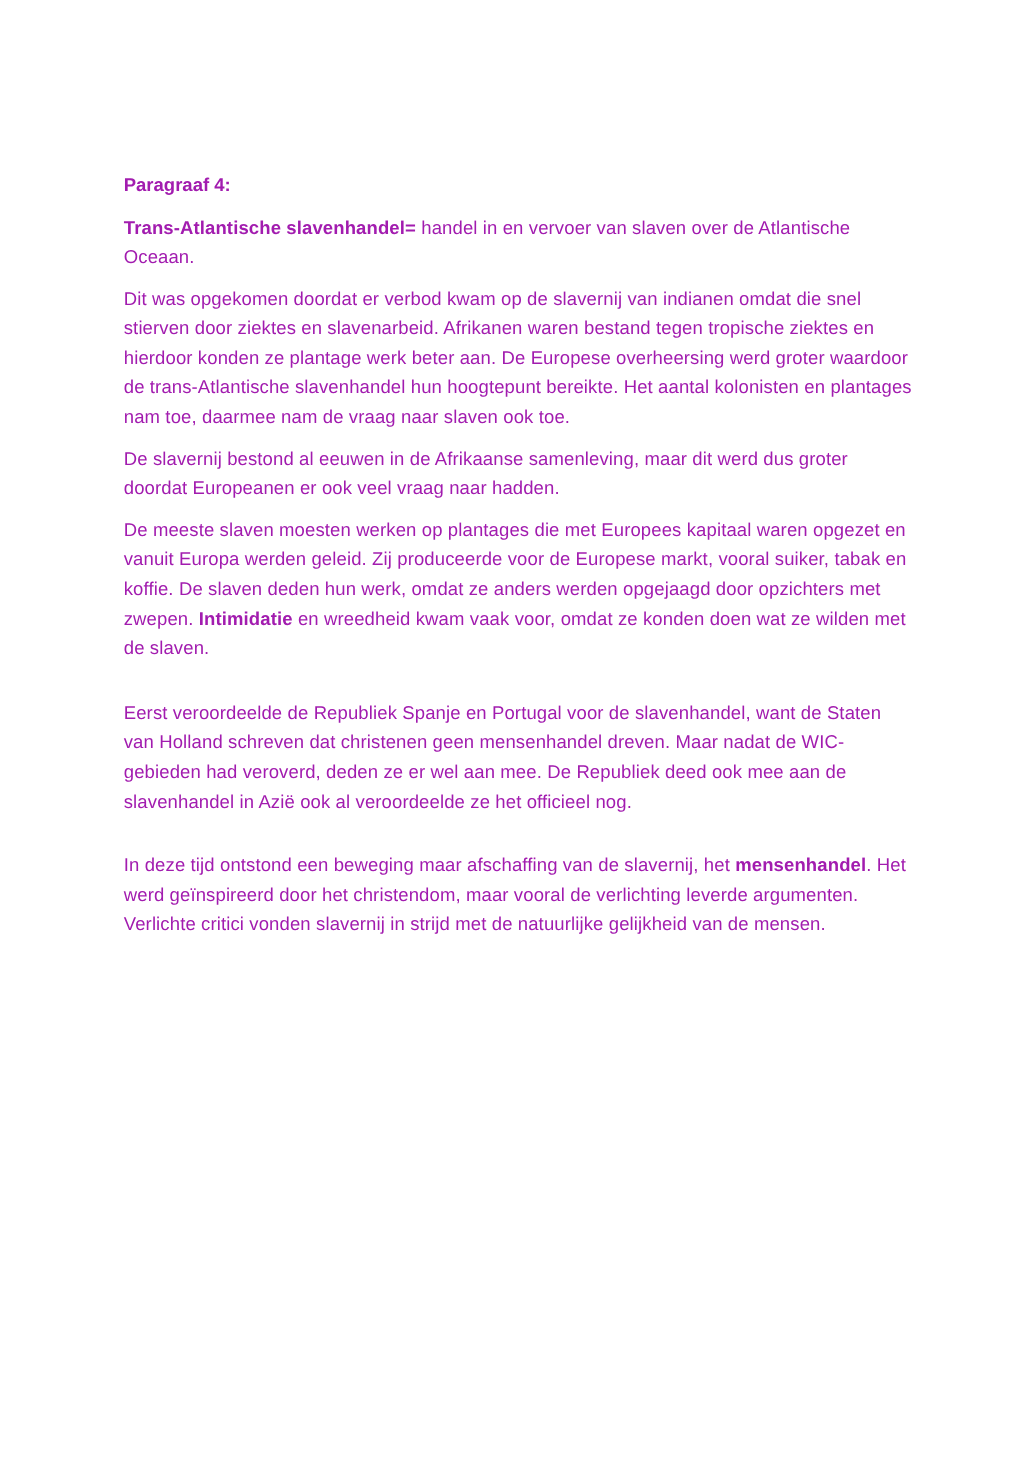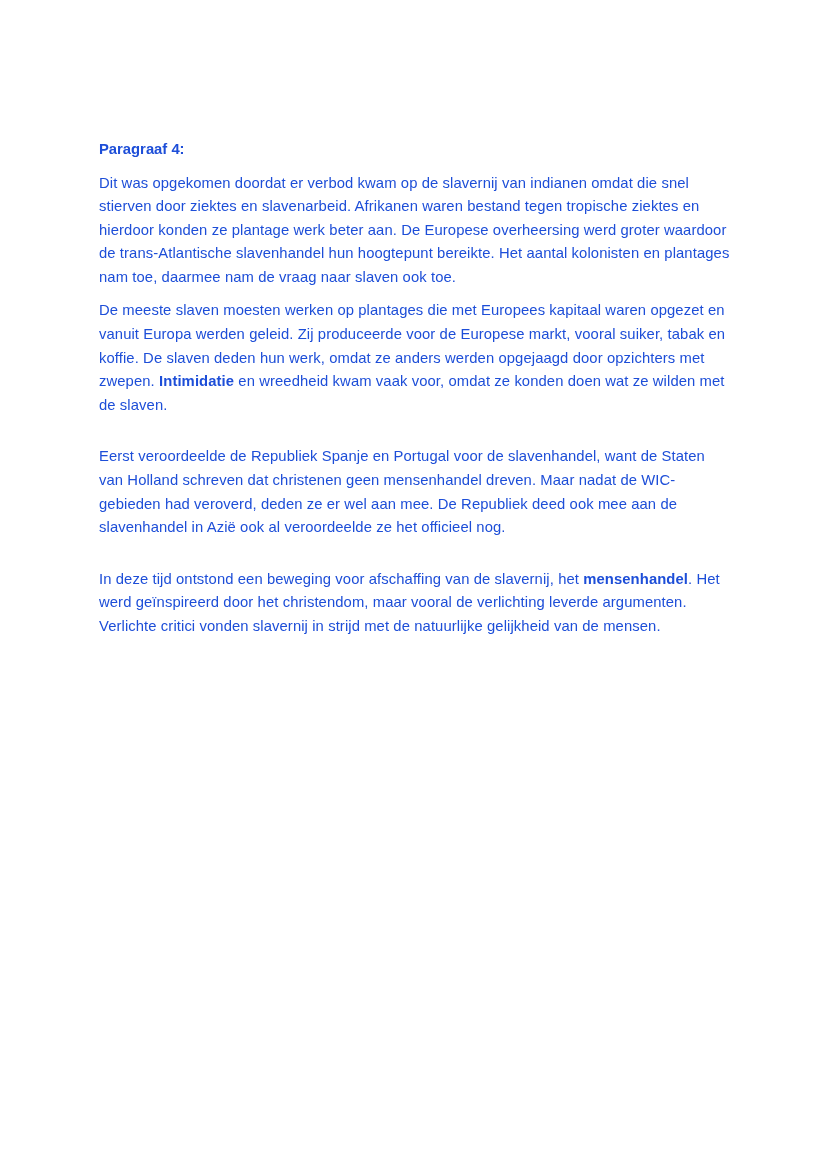--- a/index.html
+++ b/index.html
@@ -7,21 +7,21 @@
     padding: 0;
     background: #ffffff;
   }
   .page {
     position: relative;
     width: 828px;
     height: 1171px;
     background: #ffffff;
     overflow: hidden;
     font-family: "Liberation Sans", "DejaVu Sans", sans-serif;
-    color: #1d4ed8;
+    color: #a21caf;
   }
   .doc-content {
     position: absolute;
     left: 99px;
     top: 138px;
     width: 632px;
   }
   .heading {
     font-size: 14.8px;
     font-weight: bold;
@@ -41,19 +41,21 @@
     font-weight: bold;
   }
 </style>
 </head>
 <body>
 
 <div class="page">
   <div class="doc-content">
     <h1 class="heading">Paragraaf 4:</h1>
     <div>
+        <p><span class="bold">Trans-Atlantische slavenhandel=</span><span> handel in en vervoer van slaven over de Atlantische Oceaan.</span></p>
         <p><span>Dit was opgekomen doordat er verbod kwam op de slavernij van indianen omdat die snel stierven door ziektes en slavenarbeid. Afrikanen waren bestand tegen tropische ziektes en hierdoor konden ze plantage werk beter aan. De Europese overheersing werd groter waardoor de trans-Atlantische slavenhandel hun hoogtepunt bereikte. Het aantal kolonisten en plantages nam toe, daarmee nam de vraag naar slaven ook toe.</span></p>
+        <p><span>De slavernij bestond al eeuwen in de Afrikaanse samenleving, maar dit werd dus groter doordat Europeanen er ook veel vraag naar hadden.</span></p>
         <p><span>De meeste slaven moesten werken op plantages die met Europees kapitaal waren opgezet en vanuit Europa werden geleid. Zij produceerde voor de Europese markt, vooral suiker, tabak en koffie. De slaven deden hun werk, omdat ze anders werden opgejaagd door opzichters met zwepen. </span><span class="bold">Intimidatie</span><span> en wreedheid kwam vaak voor, omdat ze konden doen wat ze wilden met de slaven.</span></p>
         <p class="gap-before"><span>Eerst veroordeelde de Republiek Spanje en Portugal voor de slavenhandel, want de Staten van Holland schreven dat christenen geen mensenhandel dreven. Maar nadat de WIC-gebieden had veroverd, deden ze er wel aan mee. De Republiek deed ook mee aan de slavenhandel in Azië ook al veroordeelde ze het officieel nog.</span></p>
-        <p class="gap-before"><span>In deze tijd ontstond een beweging voor afschaffing van de slavernij, het </span><span class="bold">mensenhandel</span><span>. Het werd geïnspireerd door het christendom, maar vooral de verlichting leverde argumenten. Verlichte critici vonden slavernij in strijd met de natuurlijke gelijkheid van de mensen.</span></p>
+        <p class="gap-before"><span>In deze tijd ontstond een beweging maar afschaffing van de slavernij, het </span><span class="bold">mensenhandel</span><span>. Het werd geïnspireerd door het christendom, maar vooral de verlichting leverde argumenten. Verlichte critici vonden slavernij in strijd met de natuurlijke gelijkheid van de mensen.</span></p>
       </div>
   </div>
 </div>
 
 </body></html>

